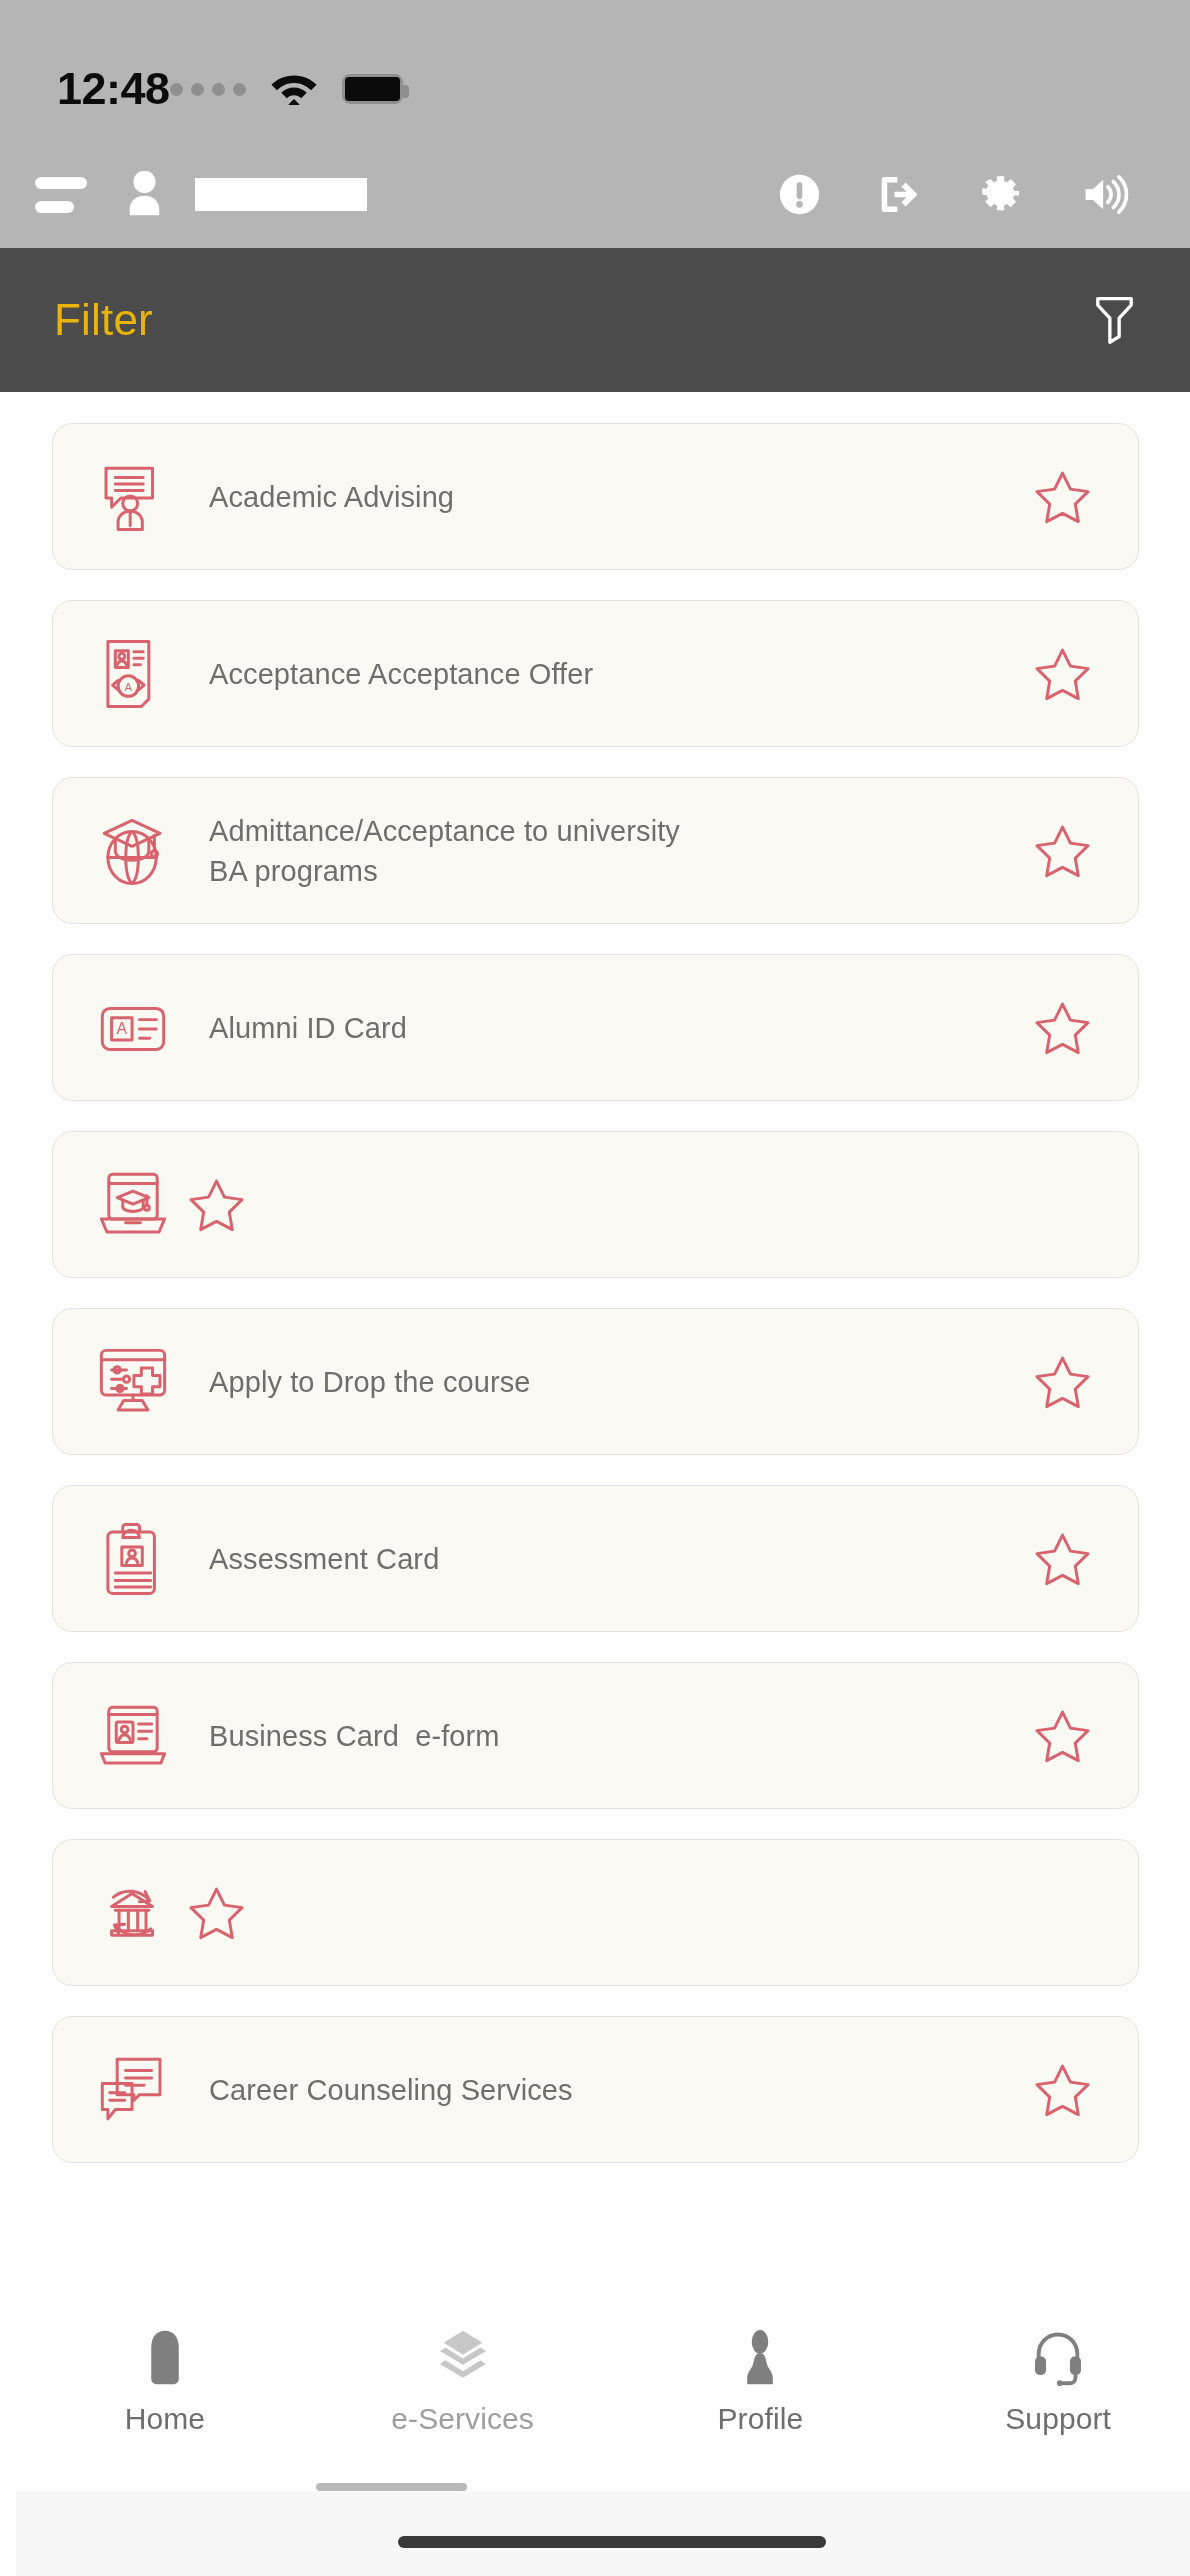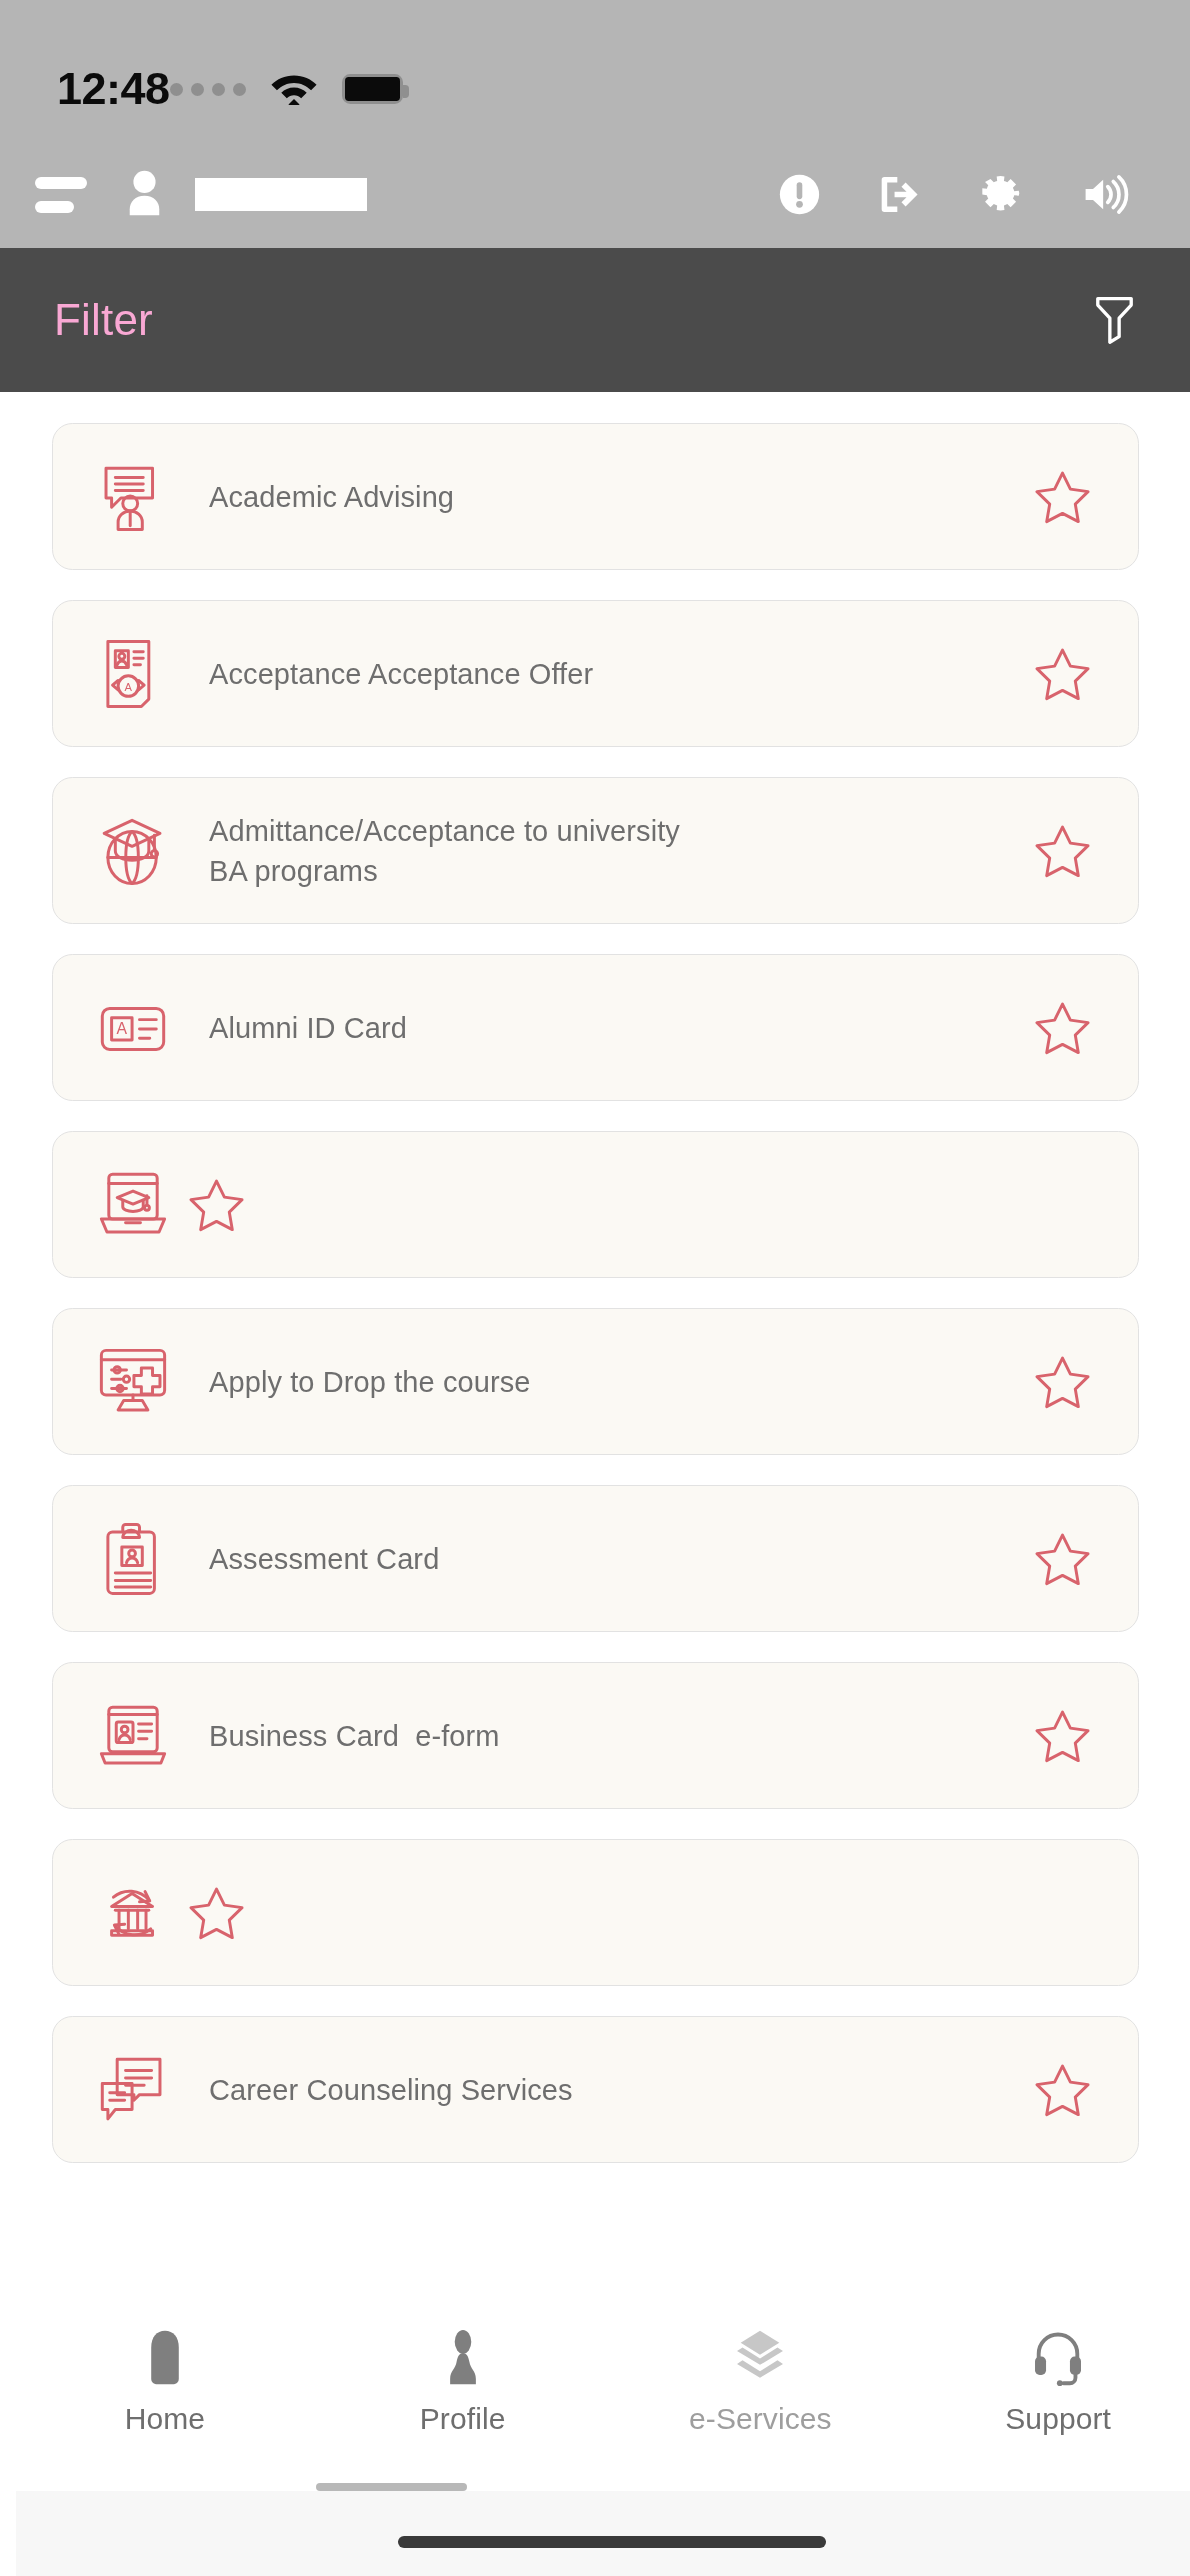--- a/index.html
+++ b/index.html
@@ -39,21 +39,21 @@
   .appbar-spacer { flex:1 1 auto; }
   .appbar-icons { display:flex; align-items:center; gap:0; }
   .ab-btn { width:102px; display:flex; align-items:center; justify-content:center; cursor:pointer; }
 
   
   .filterbar {
     height:144px; background:#4b4b4b;
     display:flex; align-items:center; justify-content:space-between;
     padding:0 54px; flex:0 0 auto;
   }
-  .filter-label { color:#f9a8d4; font-size:44px; font-weight:400; letter-spacing:0.2px; }
+  .filter-label { color:#eab308; font-size:44px; font-weight:400; letter-spacing:0.2px; }
 
   
   .listwrap { flex:1 1 auto; overflow:hidden; padding:15px 0 0 0; background:#ffffff; position:relative; }
   .list { padding:16px 52px; display:flex; flex-direction:column; gap:30px; }
   .card {
     min-height:147px; background:#fbf9f4;
     border:1.9px solid #e2e2e2; border-radius:20.4px;
     display:flex; align-items:center; padding:0 41px 0 32px; gap:0;
     cursor:pointer;
   }
@@ -351,34 +351,34 @@
   </div>
 
   <div class="tabbar">
     <div class="tabrow" id="tabrow">
         <div class="tab">
           <span><svg width="54" height="57" viewBox="0 0 58 62">
               <path d="M29 2C20 2 14 9 14 20v34c0 4 3 6 7 6h16c4 0 7-2 7-6V20C44 9 38 2 29 2z" fill="#7f7f7f"></path>
             </svg></span>
           <span class="tlabel">Home</span>
         </div>
-        <div class="tab">
-          <span><svg width="54" height="57" viewBox="0 0 58 62">
-              <ellipse cx="29" cy="14" rx="9" ry="13" fill="#7f7f7f"></ellipse>
-              <path d="M29 26c-4 0-6 4-7 10-1 7-7 10-7 18v6h28v-6c0-8-6-11-7-18-1-6-3-10-7-10z" fill="#7f7f7f"></path>
-            </svg></span>
-          <span class="tlabel">Profile</span>
-        </div>
         <div class="tab active">
           <span><svg width="54" height="57" viewBox="0 0 58 62">
               <path d="M29 2L8 15l21 13 21-13z" fill="#c7c7c7"></path>
               <path d="M29 32L10 20 4 24l25 15 25-15-6-4z" fill="#c7c7c7"></path>
               <path d="M29 46L10 34l-6 4 25 15 25-15-6-4z" fill="#c7c7c7"></path>
             </svg></span>
           <span class="tlabel">e-Services</span>
+        </div>
+        <div class="tab">
+          <span><svg width="54" height="57" viewBox="0 0 58 62">
+              <ellipse cx="29" cy="14" rx="9" ry="13" fill="#7f7f7f"></ellipse>
+              <path d="M29 26c-4 0-6 4-7 10-1 7-7 10-7 18v6h28v-6c0-8-6-11-7-18-1-6-3-10-7-10z" fill="#7f7f7f"></path>
+            </svg></span>
+          <span class="tlabel">Profile</span>
         </div>
         <div class="tab">
           <span><svg width="54" height="57" viewBox="0 0 58 62" fill="none" stroke="#7f7f7f" stroke-width="4.2" stroke-linecap="round">
               <path d="M8 32v-5a21 21 0 0 1 42 0v5"></path>
               <rect x="4" y="30" width="12" height="20" rx="5" fill="#7f7f7f" stroke="none"></rect>
               <rect x="42" y="30" width="12" height="20" rx="5" fill="#7f7f7f" stroke="none"></rect>
               <path d="M48 50v3a6 6 0 0 1-6 6h-7"></path>
               <circle cx="31" cy="59" r="3.2" fill="#7f7f7f" stroke="none"></circle>
             </svg></span>
           <span class="tlabel">Support</span>

